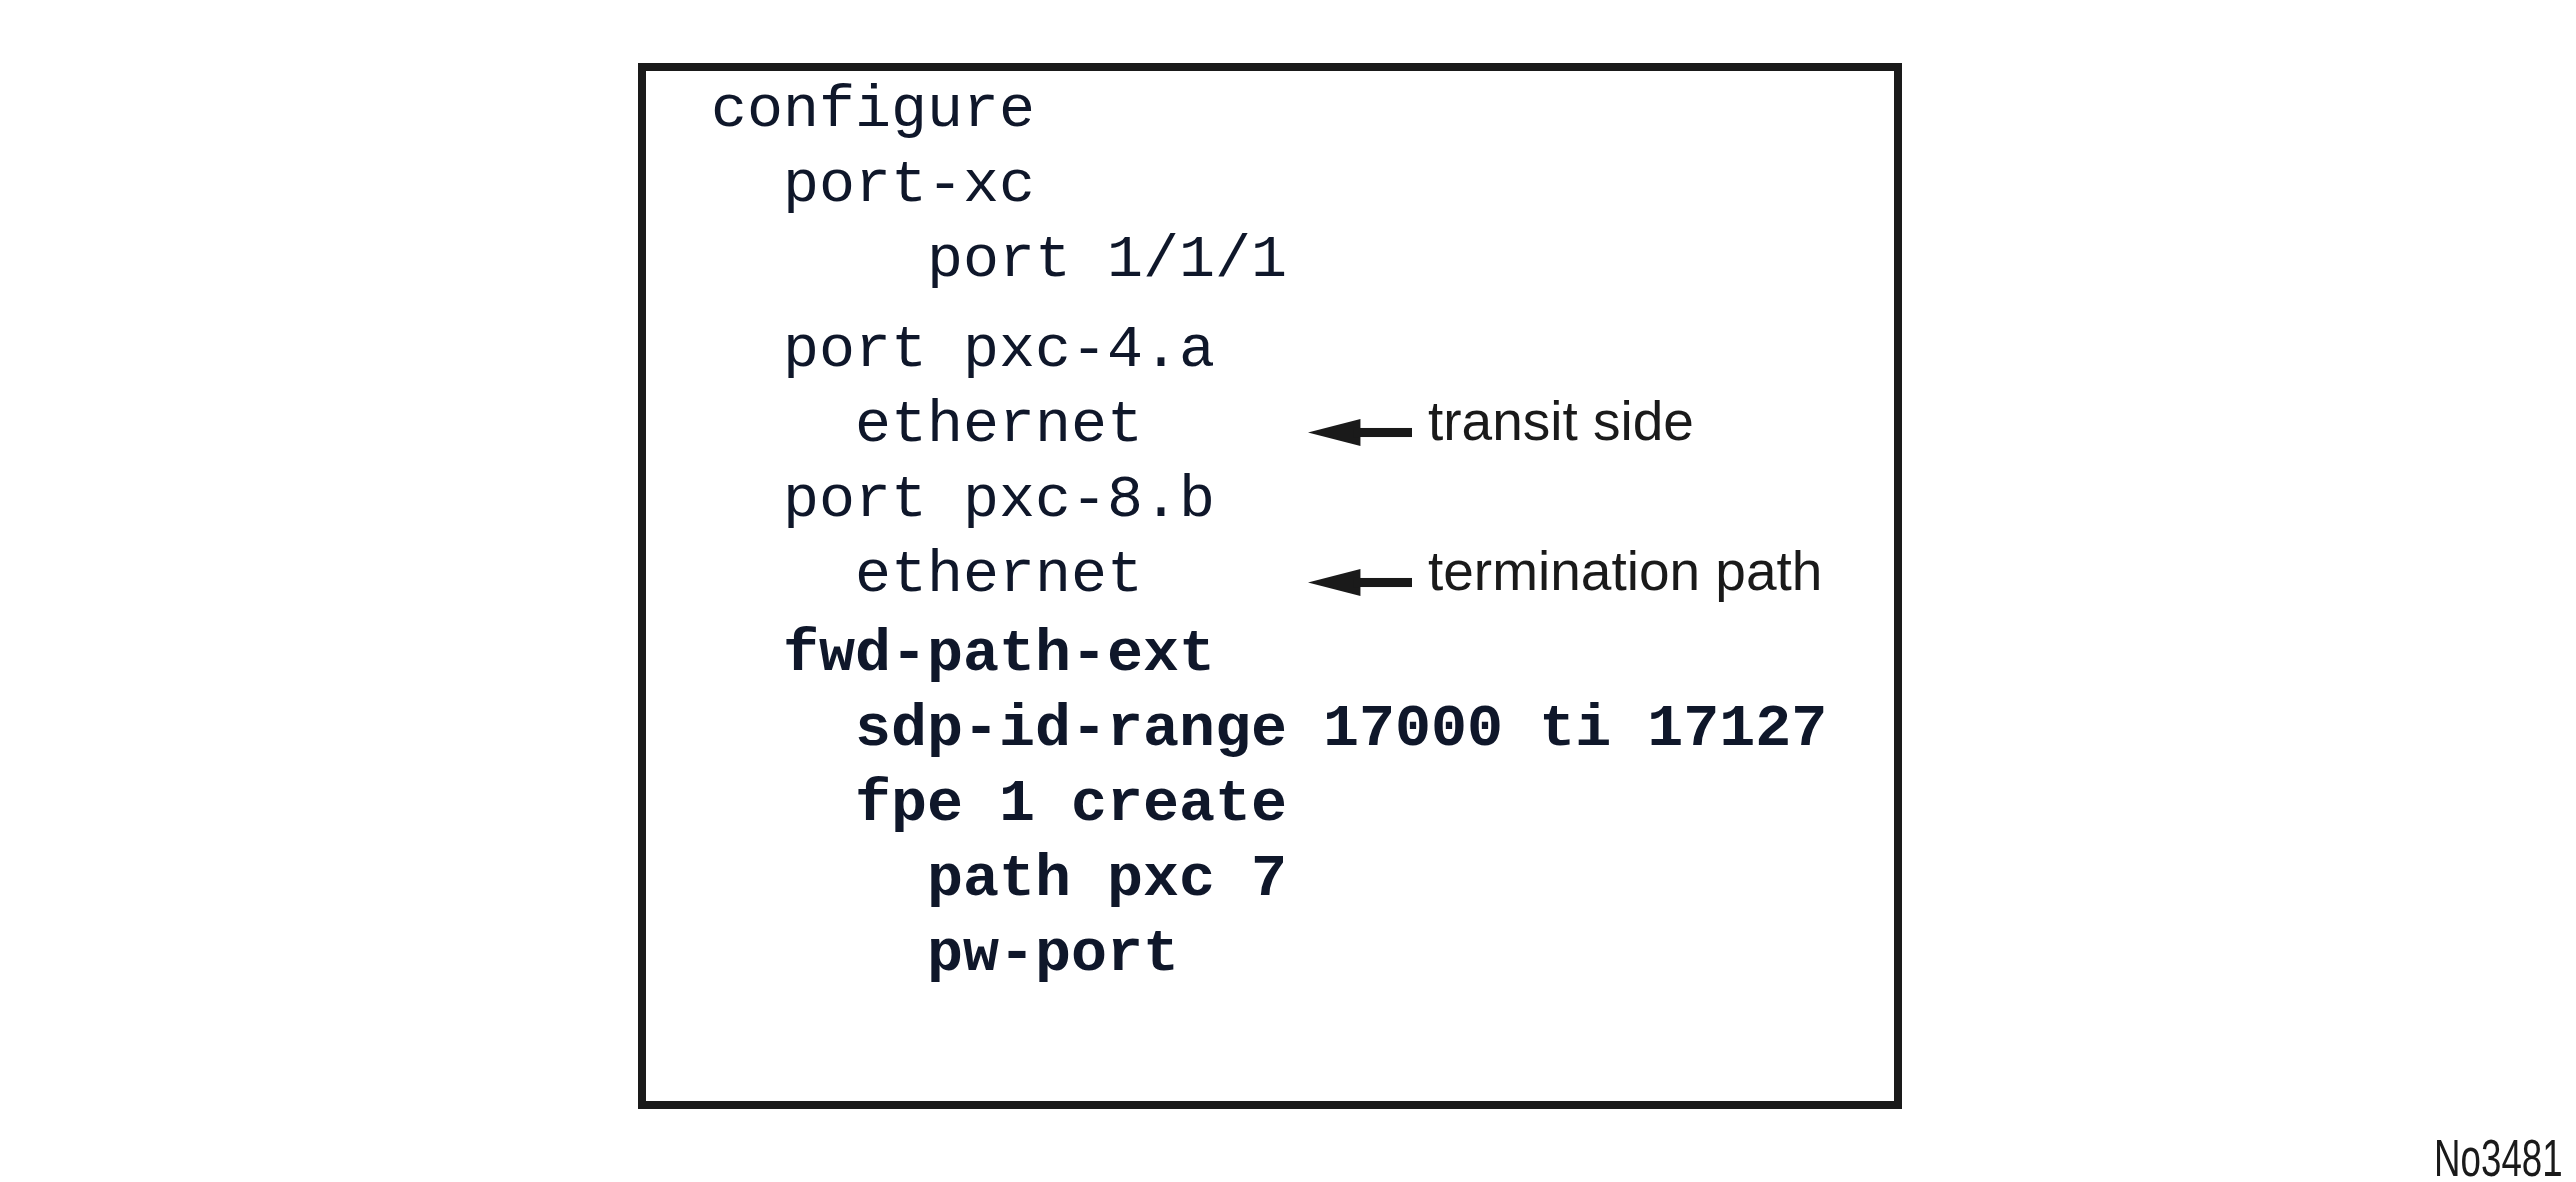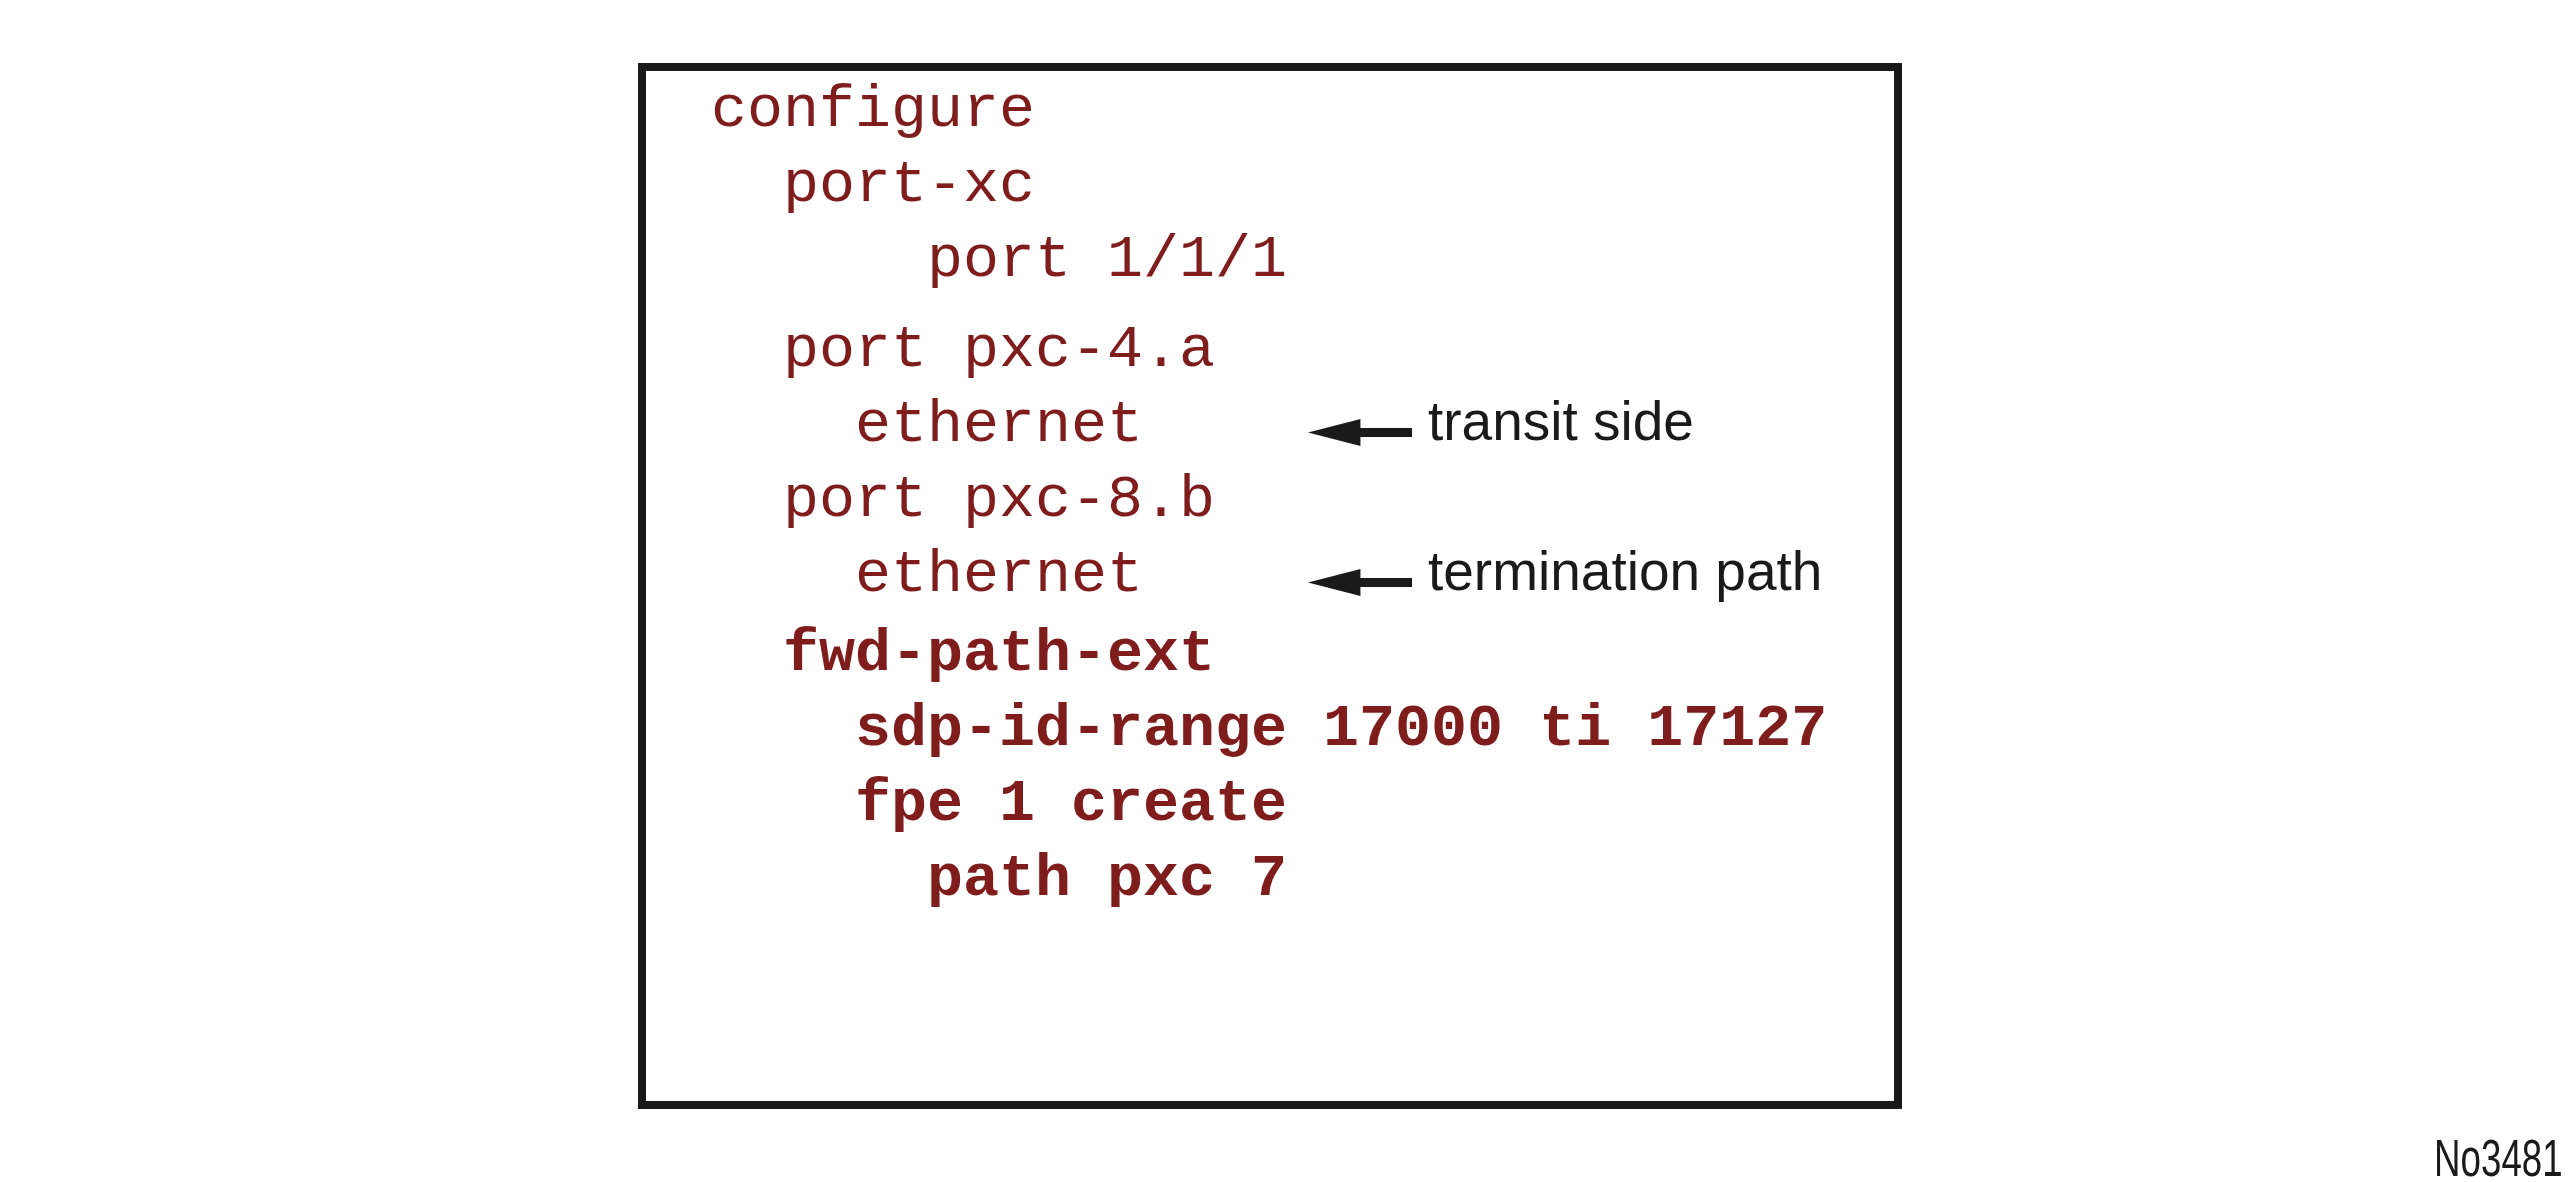--- a/index.html
+++ b/index.html
@@ -33,21 +33,21 @@
   }
   .code-group { margin: 0; }
   .code-group.gap-a { margin-top: 15.4px; }
   .code-group.gap-b { margin-top: 4px; font-weight: bold; }
   .code-line {
     font-family: "Liberation Mono", "DejaVu Sans Mono", monospace;
     font-size: 60px;
     line-height: 75px;
     height: 75px;
     white-space: pre;
-    color: #7f1d1d;
+    color: #0f172a;
   }
   .arrow-icon {
     position: absolute;
     left: 1308px;
     width: 104px;
     height: 33px;
   }
   .arrow-icon.first  { top: 416px; }
   .arrow-icon.second { top: 566px; }
   .annotation-label {
@@ -93,20 +93,21 @@
         <div class="code-line">    ethernet</div>
         <div class="code-line">  port pxc-8.b</div>
         <div class="code-line">    ethernet</div>
       </div>
 
       <div class="code-group gap-b">
         <div class="code-line">  fwd-path-ext</div>
         <div class="code-line">    sdp-id-range 17000 ti 17127</div>
         <div class="code-line">    fpe 1 create</div>
         <div class="code-line">      path pxc 7</div>
+        <div class="code-line">      pw-port</div>
       </div>
 
     </div>
   </div>
 
   <svg class="arrow-icon first" viewBox="0 0 115 36" xmlns="http://www.w3.org/2000/svg" aria-hidden="true">
     <polygon points="0,18 58,3 58,33" fill="#1a1a1a"></polygon>
     <rect x="50" y="13" width="65" height="10" fill="#1a1a1a"></rect>
   </svg>
   <span class="annotation-label first">transit side</span>

